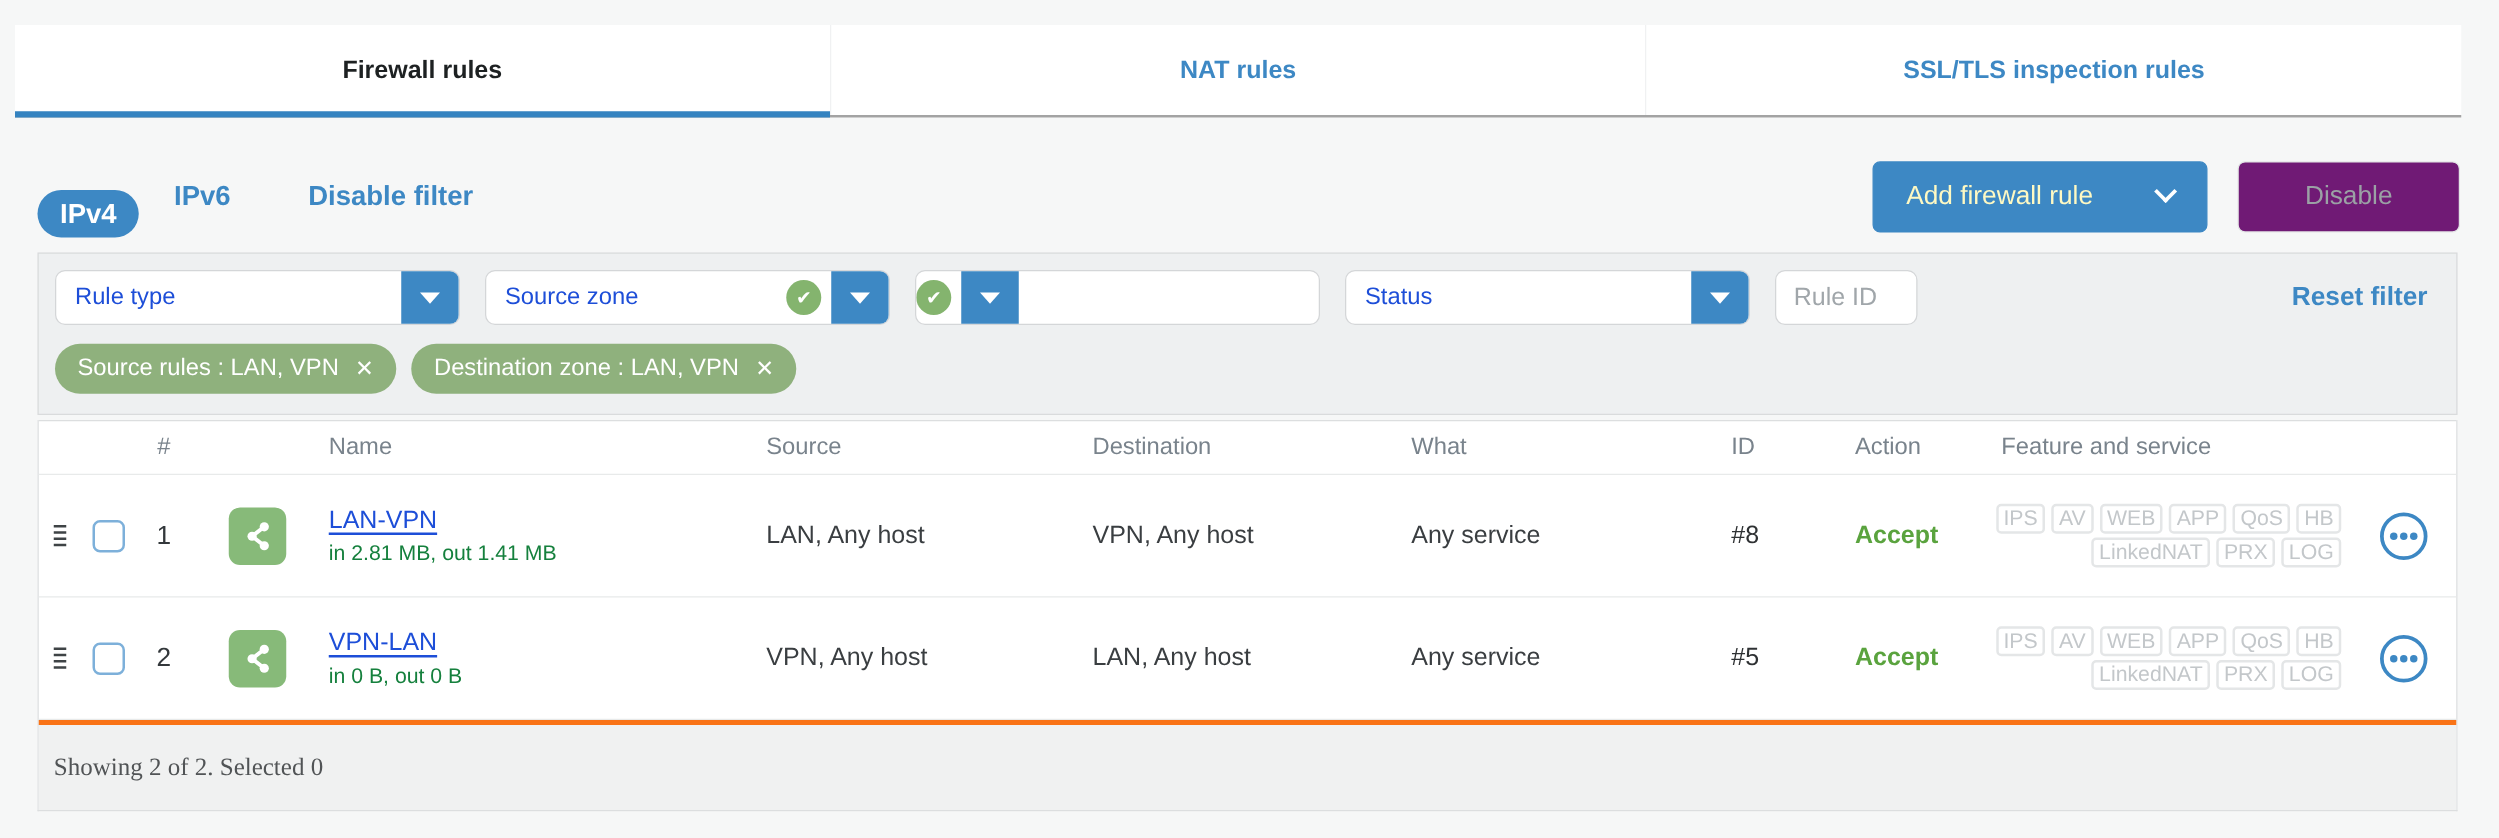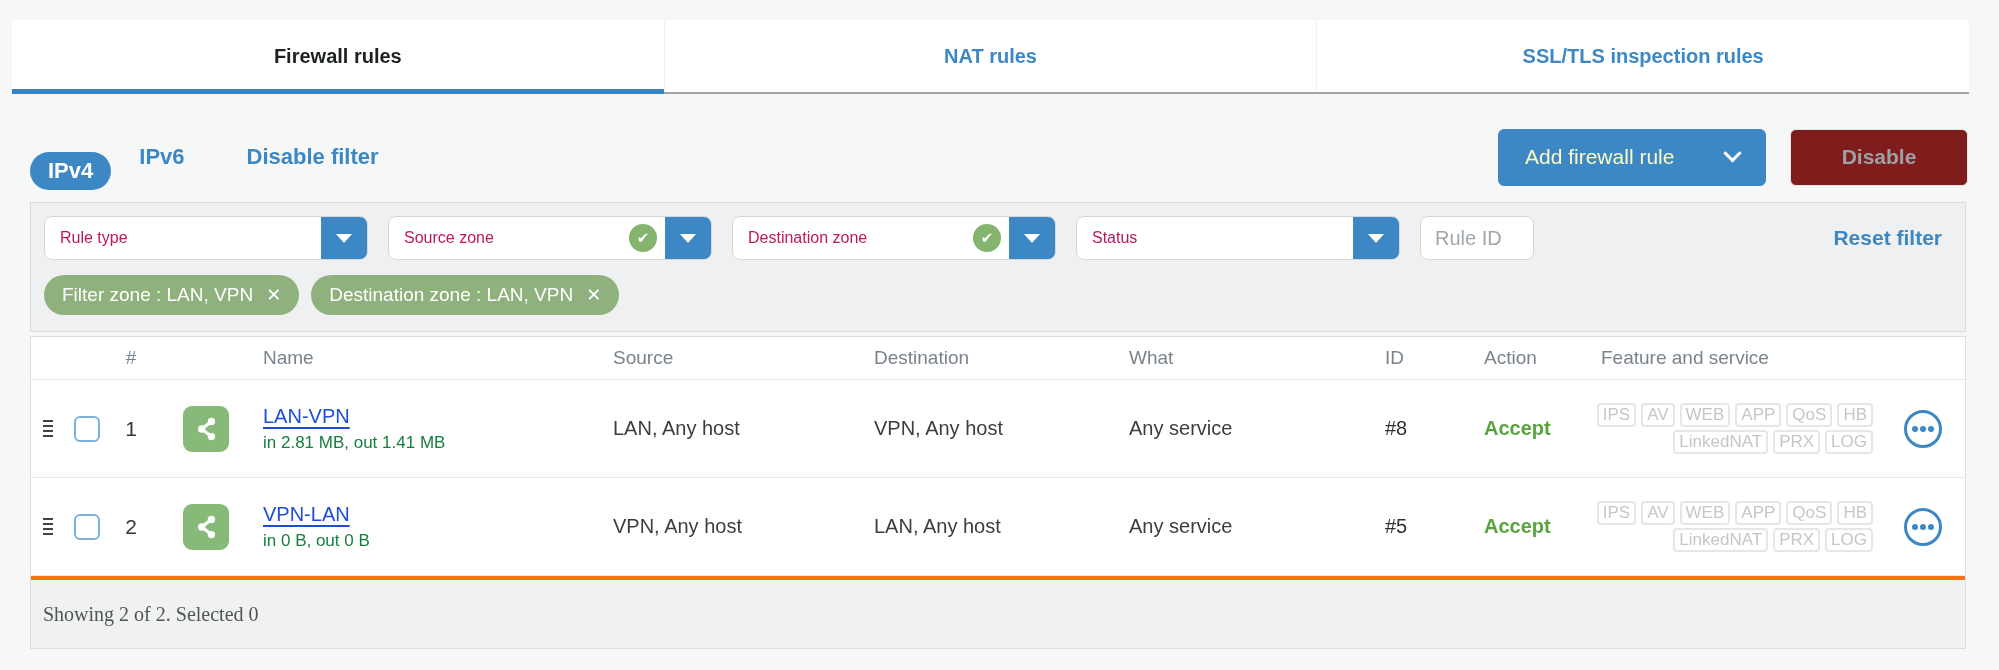--- a/index.html
+++ b/index.html
@@ -41,42 +41,42 @@
   }
   .ip-link { margin-left:28px; color:#3d88c4; font-size:22px; font-weight:700; cursor:pointer; }
   .text-link { color:#3d88c4; font-weight:700; cursor:pointer; }
   .disable-filter { margin-left:62px; font-size:22px; }
   .toolbar-spacer { flex:1; }
   .btn {
     height:57px; border-radius:6px; font-size:21px; display:flex;
     align-items:center; justify-content:center; cursor:pointer; user-select:none;
   }
   .btn-primary { background:#3d88c4; color:#fef9c3; border:1px solid #3d88c4; }
-  .btn-ghost { background:#7f1d1d; color:#9ba1a5; border:1px solid #e3e5e6;font-weight:bold; }
+  .btn-ghost { background:#701a75; color:#9ba1a5; border:1px solid #e3e5e6; }
   .btn-add-rule { width:268px; justify-content:space-between; padding:0 26px; }
   .btn-disable { width:178px; margin-left:24px; }
   .btn-delete { width:158px; margin-left:20px; }
   .chev {
     width:13px; height:13px; border-right:3px solid #fff; border-bottom:3px solid #fff;
     transform:rotate(45deg) translate(-3px,-3px);
   }
 
   
   .filter-panel {
     position:absolute; left:30px; top:202px; width:1936px; height:130px;
     background:#eef0f1; border:1px solid #d9dbdc;
   }
   .filter-row {
     display:flex; align-items:center; gap:20px; padding:12px 12px 0 13px; height:58px;
   }
   .dd {
     width:324px; height:44px; background:#fff; border:1px solid #d4d6d8;
     border-radius:8px; display:flex; align-items:center; overflow:hidden; cursor:pointer;
   }
-  .dd-label { flex:1; padding-left:15px; font-size:16px; color:#be185d; white-space:nowrap; }
+  .dd-label { flex:1; padding-left:15px; font-size:19px; color:#1d4ed8; white-space:nowrap; }
   .dd-check {
     width:28px; height:28px; border-radius:50%; background:#84b46e; color:#fff;
     font-size:15px; font-weight:700; display:flex; align-items:center; justify-content:center;
     margin-right:8px; flex:0 0 auto;
   }
   .dd-btn {
     width:46px; height:44px; background:#3d88c4; display:flex; align-items:center;
     justify-content:center; flex:0 0 auto; cursor:pointer;
   }
   .tri-down {
@@ -201,21 +201,20 @@
 
       <div class="dd">
         <span class="dd-label">Source zone</span>
         <span class="dd-check">✔</span>
         <span class="dd-btn">
           <span class="tri-down"></span>
         </span>
       </div>
 
       <div class="dd">
-        <span class="dd-label">Destination zone</span>
         <span class="dd-check">✔</span>
         <span class="dd-btn">
           <span class="tri-down"></span>
         </span>
       </div>
 
       <div class="dd">
         <span class="dd-label">Status</span>
         <span class="dd-btn">
           <span class="tri-down"></span>
@@ -223,21 +222,21 @@
       </div>
 
       <input class="ruleid-input" type="text" placeholder="Rule ID" style="">
 
 
       <div class="text-link reset-filter">Reset filter</div>
     </div>
 
     <div class="chip-row">
       <div class="chip">
-        <span>Filter zone : LAN, VPN</span>
+        <span>Source rules : LAN, VPN</span>
         <span class="chip-close">✕</span>
       </div>
       <div class="chip">
         <span>Destination zone : LAN, VPN</span>
         <span class="chip-close">✕</span>
       </div>
     </div>
   </div>
 
   <div class="table-wrap">

